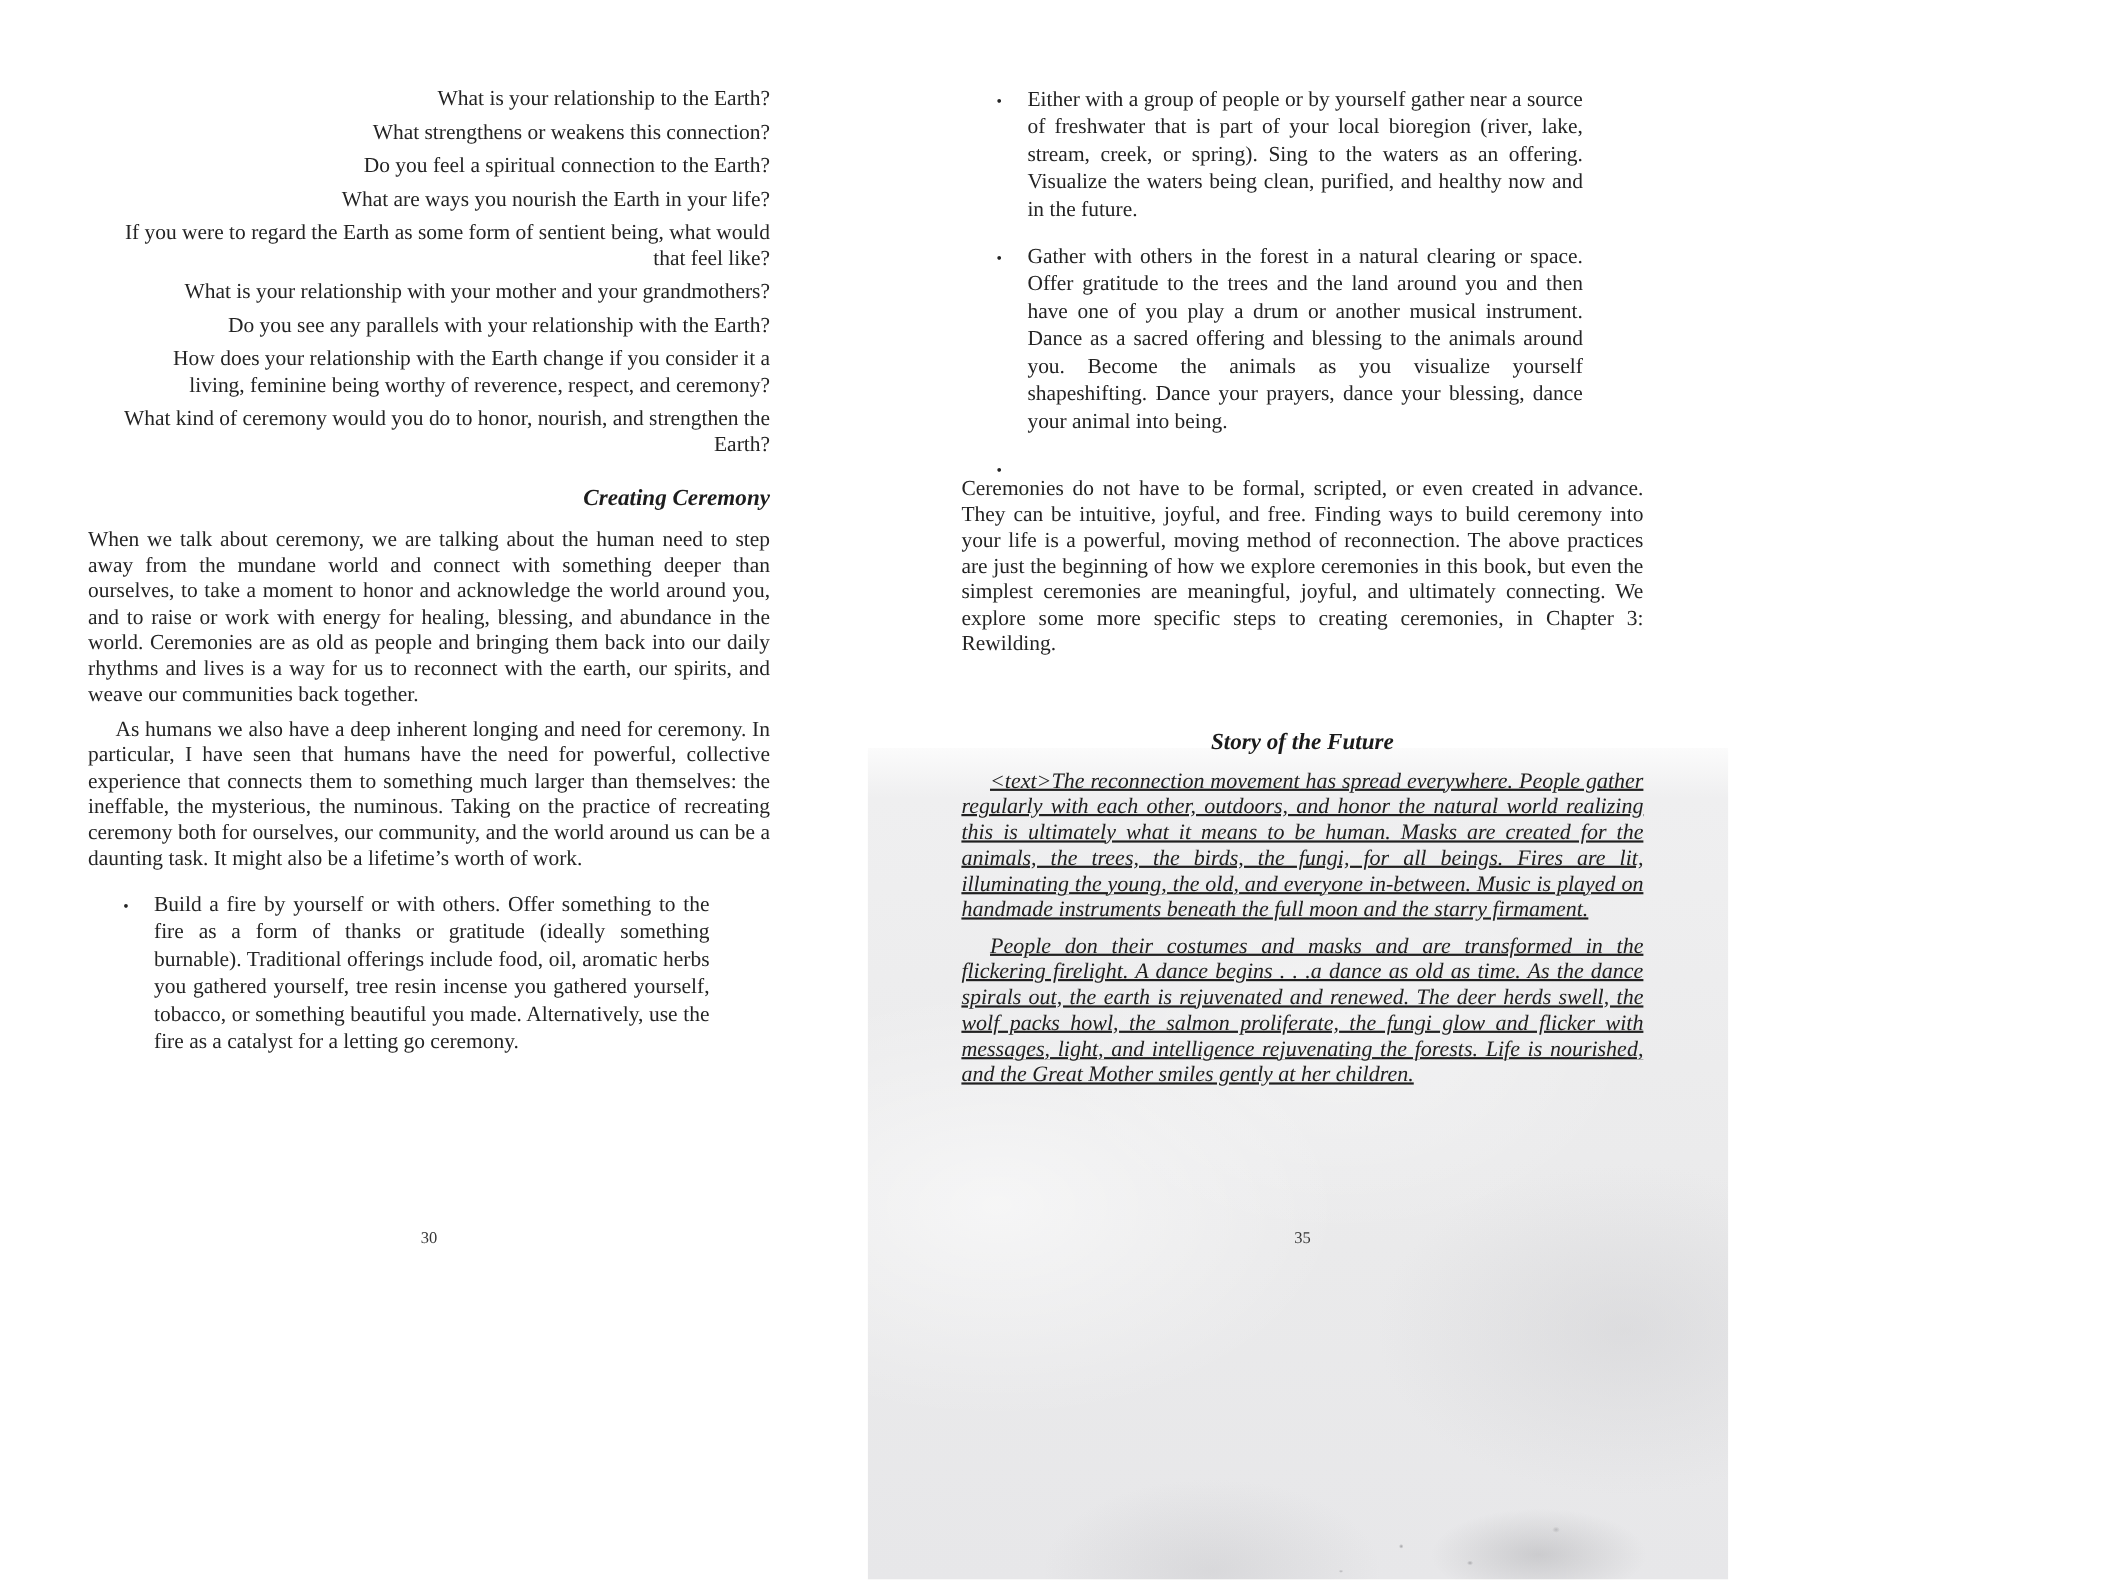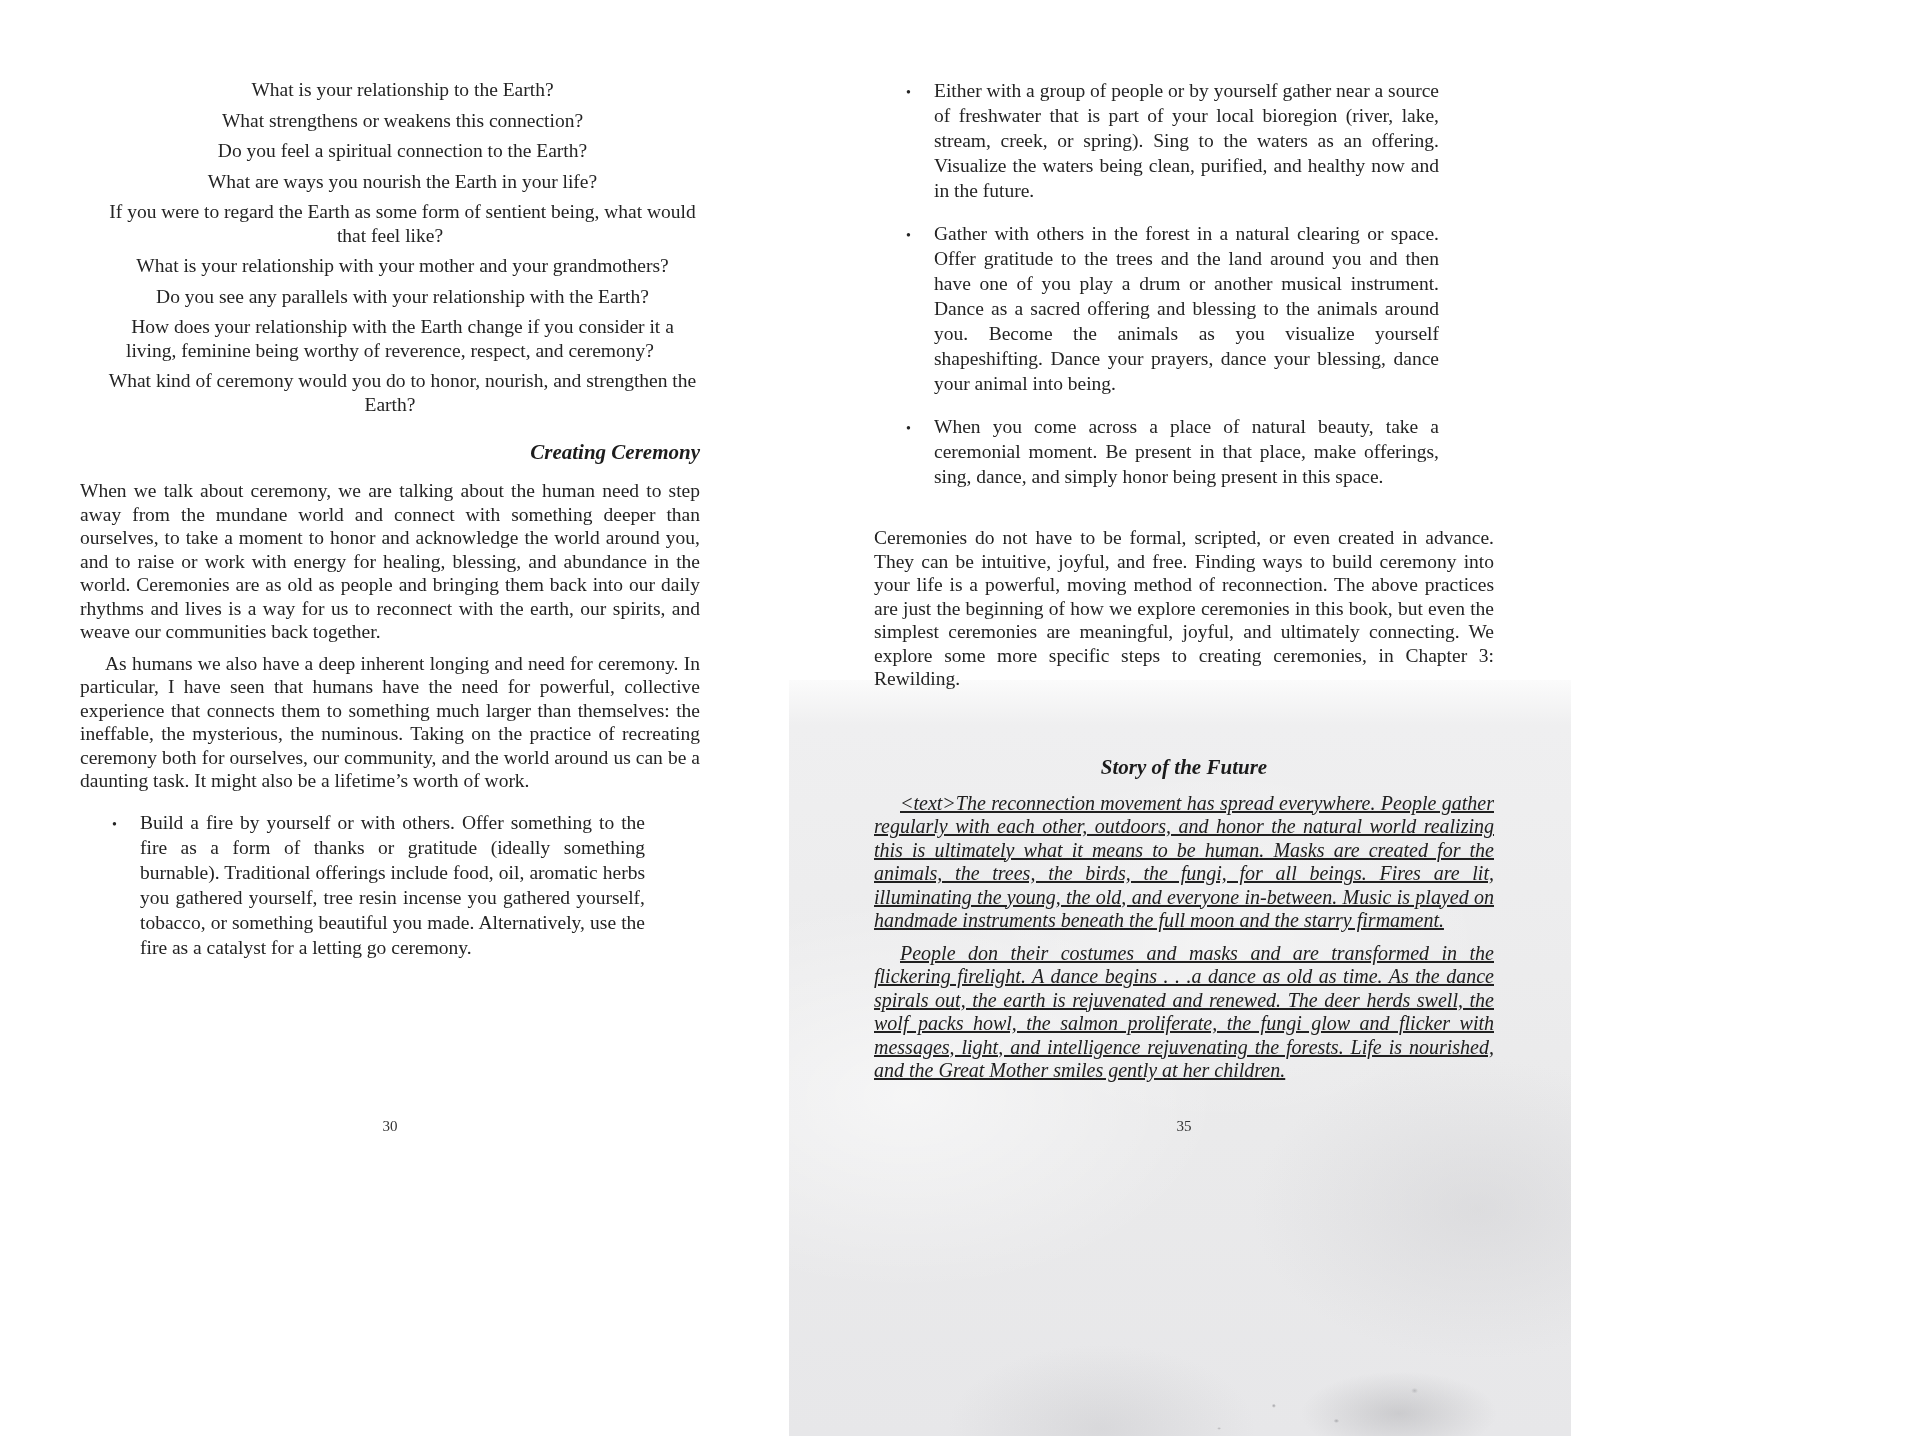--- a/index.html
+++ b/index.html
@@ -44,21 +44,21 @@
     z-index:1;
   }
   #left-page  { left:80px; }
   #right-page { left:874px; }
 
   .question {
     margin:0 0 7px 0;
     font-size:19.5px;
     line-height:23.5px;
     text-indent:25px;
-    text-align:center;
+    text-align:right;
   }
 
   .section-heading {
     margin:24px 0 14px 0;
     text-align:right;
     font-size:21px;
     font-weight:bold;
     font-style:italic;
     color:#1d1d1d;
   }
@@ -164,21 +164,20 @@
     <div class="bullet-item">
       <span class="marker">•</span>
       <span>Either with a group of people or by yourself gather near a source of freshwater that is part of your local bioregion (river, lake, stream, creek, or spring). Sing to the waters as an offering. Visualize the waters being clean, purified, and healthy now and in the future.</span>
     </div>
     <div class="bullet-item">
       <span class="marker">•</span>
       <span>Gather with others in the forest in a natural clearing or space. Offer gratitude to the trees and the land around you and then have one of you play a drum or another musical instrument. Dance as a sacred offering and blessing to the animals around you. Become the animals as you visualize yourself shapeshifting. Dance your prayers, dance your blessing, dance your animal into being.</span>
     </div>
     <div class="bullet-item">
       <span class="marker">•</span>
-      <span>When you come across a place of natural beauty, take a ceremonial moment. Be present in that place, make offerings, sing, dance, and simply honor being present in this space.</span>
     </div>
   </div>
 
   <p class="para noindent after-bullets">Ceremonies do not have to be formal, scripted, or even created in advance. They can be intuitive, joyful, and free. Finding ways to build ceremony into your life is a powerful, moving method of reconnection. The above practices are just the beginning of how we explore ceremonies in this book, but even the simplest ceremonies are meaningful, joyful, and ultimately connecting. We explore some more specific steps to creating ceremonies, in Chapter 3: Rewilding.</p>
 
   <div class="story-section">
     <h4 class="story-kicker">Story of the Future</h4>
     <p class="story-para">&lt;text&gt;The reconnection movement has spread everywhere. People gather regularly with each other, outdoors, and honor the natural world realizing this is ultimately what it means to be human. Masks are created for the animals, the trees, the birds, the fungi, for all beings. Fires are lit, illuminating the young, the old, and everyone in-between. Music is played on handmade instruments beneath the full moon and the starry firmament.</p>
     <p class="story-para">People don their costumes and masks and are transformed in the flickering firelight. A dance begins . . .a dance as old as time. As the dance spirals out, the earth is rejuvenated and renewed. The deer herds swell, the wolf packs howl, the salmon proliferate, the fungi glow and flicker with messages, light, and intelligence rejuvenating the forests. Life is nourished, and the Great Mother smiles gently at her children.</p>
   </div>

